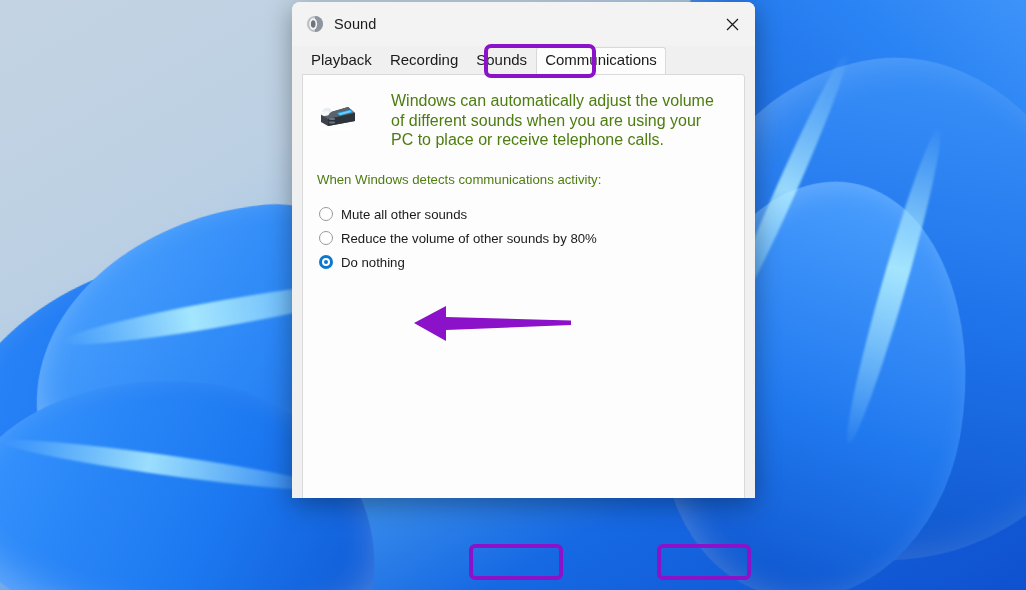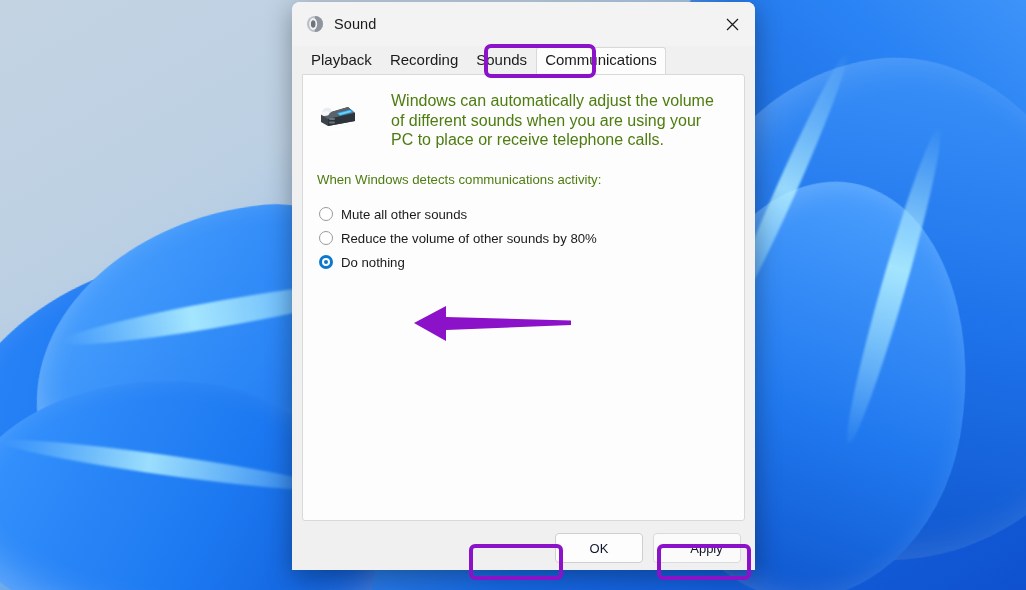--- a/index.html
+++ b/index.html
@@ -104,21 +104,21 @@
     transform: rotate(18deg);
     opacity: .9;
   }
 
   
   #sound-dialog {
     position: absolute;
     left: 292px;
     top: 2px;
     width: 463px;
-    height: 568px;
+    height: 496px;
     background: #f0f0f0;
     border-radius: 8px 8px 0 0;
     box-shadow: 0 6px 26px rgba(0,0,0,.35);
     overflow: hidden;
     display: flex;
     flex-direction: column;
   }
   .titlebar {
     height: 44px;
     flex: 0 0 44px;

